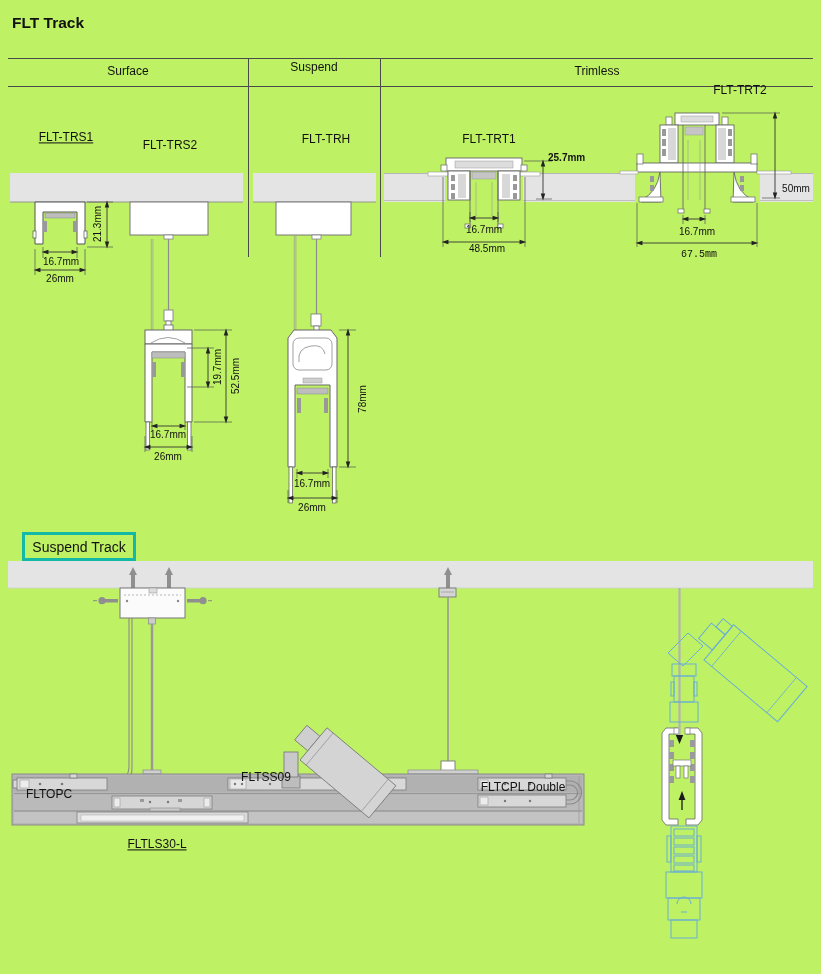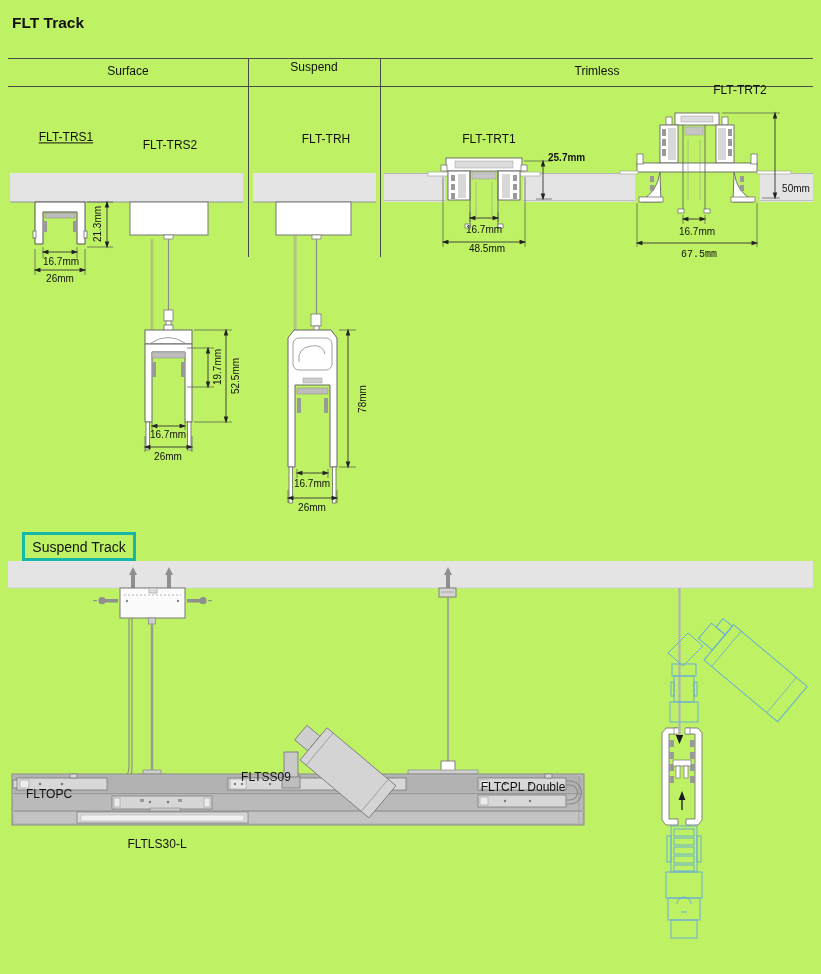--- a/index.html
+++ b/index.html
@@ -421,15 +421,15 @@
 <div class="lbl dim ctr" style="left:487px;top:248px;">48.5mm</div>
 
 <div class="lbl dim ctr" style="left:796px;top:152px;margin-top:36px;">50mm</div>
 <div class="lbl dim ctr" style="left:697px;top:231px;">16.7mm</div>
 <div class="lbl dim ctr" style="left:699px;top:254px;font-family:Liberation Mono, monospace;">67.5mm</div>
 
 <div class="boxlbl">Suspend Track</div>
 <div class="lbl ctr" style="left:49px;top:759px;margin-top:36px;">FLTOPC</div>
 <div class="lbl ctr" style="left:266px;top:734px;margin-top:44px;">FLTSS09</div>
 <div class="lbl ctr" style="left:523px;top:756px;margin-top:32px;">FLTCPL Double</div>
-<div class="lbl ctr" style="left:157px;top:845px;">FLTLS30-L</div>
+<div class="lbl ctr" style="left:157px;top:845px;text-decoration:underline;">FLTLS30-L</div>
 
 </div>
 
 </body></html>

